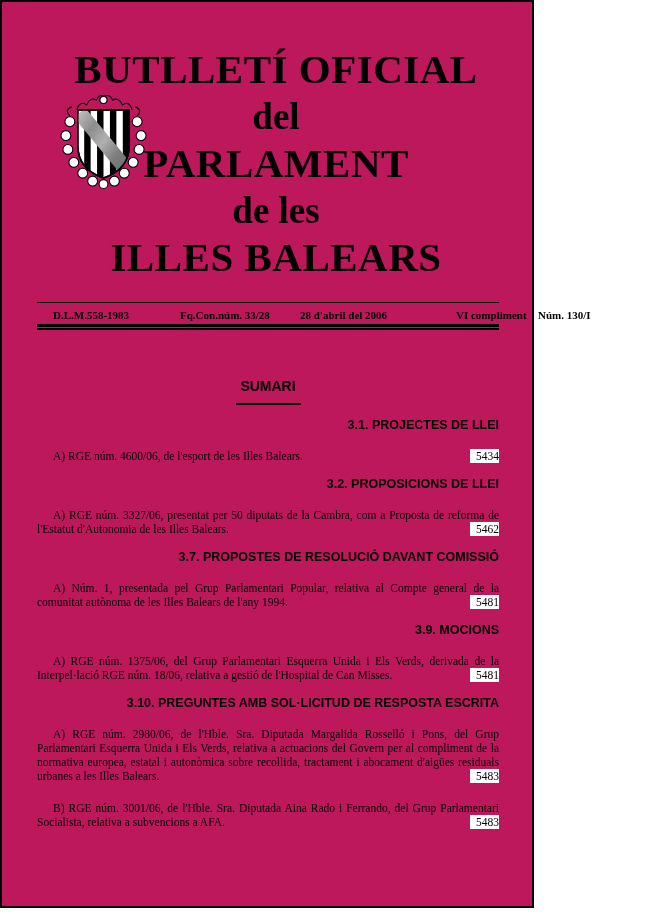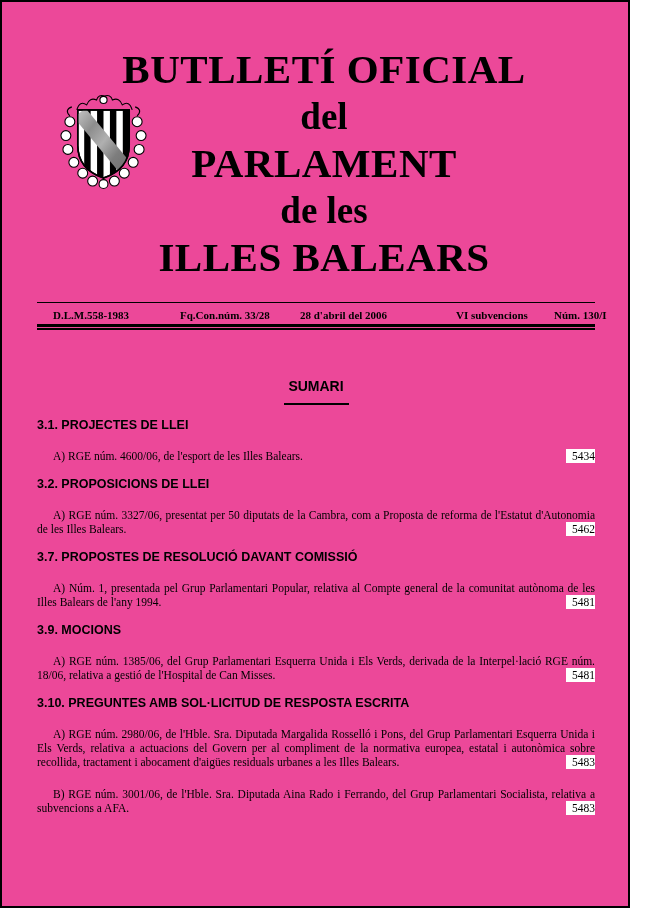--- a/index.html
+++ b/index.html
@@ -4,24 +4,24 @@
 <style>
   html, body { margin: 0; padding: 0; background: #fff; }
   body {
     width: 645px; height: 914px;
     font-family: "Liberation Serif", serif;
     color: #000;
     overflow: hidden;
   }
   .page {
     box-sizing: border-box;
-    width: 630px; height: 908px;
+    width: 534px; height: 908px;
     margin: 0 1px 0 0;
     border: 2px solid #000;
-    background: #ec4899;
+    background: #be185d;
     position: relative;
   }
 
   
   .masthead {
     position: relative;
     padding-top: 44px;
     height: 237px;
   }
   .masthead .title-block {
@@ -48,21 +48,21 @@
     height: 13px;
     margin-top: 6px;
     font: bold 11px/13px "Liberation Serif", serif;
     white-space: nowrap;
   }
   .infobar-row span { position: absolute; top: 0; }
   .cell-dl   { left: 16px; }
   .cell-fq   { left: 143px; }
   .cell-date { left: 263px; }
   .cell-leg  { left: 419px; }
-  .cell-num  { left: 517px; }
+  .cell-num  { left: 501px; }
   .rule-a { height: 3px; background: #000; margin-top: 2px; }
   .rule-b { height: 2px; background: #000; margin-top: 1px; }
 
   
   .content { margin: 0 33px 0 35px; }
   .sumari-heading {
     margin-top: 48px;
     text-align: center;
     font: bold 14px/17px "Liberation Sans", sans-serif;
   }
@@ -71,21 +71,21 @@
     background: #000;
     margin: 8px auto 0;
   }
   .section-heading {
     margin: 15px 0 12px;
     text-align: center;
     font: bold 15.5px/19px "Liberation Sans", sans-serif;
   }
   .sub-heading {
     margin: 13px 0 16px;
-    text-align: left;
+    text-align: right;
     font: bold 12.5px/15px "Liberation Sans", sans-serif;
   }
   .entry {
     position: relative;
     margin: 0 0 14px;
     font: 11.5px/14px "Liberation Serif", serif;
     text-align: justify;
   }
   .entry + .entry { margin-top: 18px; }
   .entry-text { display: block; text-indent: 16px; }
@@ -148,21 +148,21 @@
       </g>
       <path d="M21 16 H73 V52 C73 70 61 80 47 85 C33 80 21 70 21 52 Z" fill="none" stroke="#000" stroke-width="1.6"></path>
     </svg>
   </div>
 
   <div class="infobar">
     <div class="infobar-row">
       <span class="cell-dl">D.L.M.558-1983</span>
       <span class="cell-fq">Fq.Con.núm. 33/28</span>
       <span class="cell-date">28 d'abril del 2006</span>
-      <span class="cell-leg">VI subvencions</span>
+      <span class="cell-leg">VI compliment</span>
       <span class="cell-num">Núm. 130/I</span>
     </div>
     <div class="rule-a"></div>
     <div class="rule-b"></div>
   </div>
 
   <div class="content">
     <div class="sumari-heading">SUMARI</div>
     <div class="sumari-divider"></div>
 
@@ -179,21 +179,21 @@
     </div>
 
     <div class="sub-heading">3.7. PROPOSTES DE RESOLUCIÓ DAVANT COMISSIÓ</div>
     <div class="entry">
       <span class="entry-text">A) Núm. 1, presentada pel Grup Parlamentari Popular, relativa al Compte general de la comunitat autònoma de les Illes Balears de l'any 1994.</span>
       <span class="entry-page">5481</span>
     </div>
 
     <div class="sub-heading">3.9. MOCIONS</div>
     <div class="entry">
-      <span class="entry-text">A) RGE núm. 1385/06, del Grup Parlamentari Esquerra Unida i Els Verds, derivada de la Interpel·lació RGE núm. 18/06, relativa a gestió de l'Hospital de Can Misses.</span>
+      <span class="entry-text">A) RGE núm. 1375/06, del Grup Parlamentari Esquerra Unida i Els Verds, derivada de la Interpel·lació RGE núm. 18/06, relativa a gestió de l'Hospital de Can Misses.</span>
       <span class="entry-page">5481</span>
     </div>
 
     <div class="sub-heading">3.10. PREGUNTES AMB SOL·LICITUD DE RESPOSTA ESCRITA</div>
     <div class="entry">
       <span class="entry-text">A) RGE núm. 2980/06, de l'Hble. Sra. Diputada Margalida Rosselló i Pons, del Grup Parlamentari Esquerra Unida i Els Verds, relativa a actuacions del Govern per al compliment de la normativa europea, estatal i autonòmica sobre recollida, tractament i abocament d'aigües residuals urbanes a les Illes Balears.</span>
       <span class="entry-page">5483</span>
     </div>
     <div class="entry">
       <span class="entry-text">B) RGE núm. 3001/06, de l'Hble. Sra. Diputada Aina Rado i Ferrando, del Grup Parlamentari Socialista, relativa a subvencions a AFA.</span>

